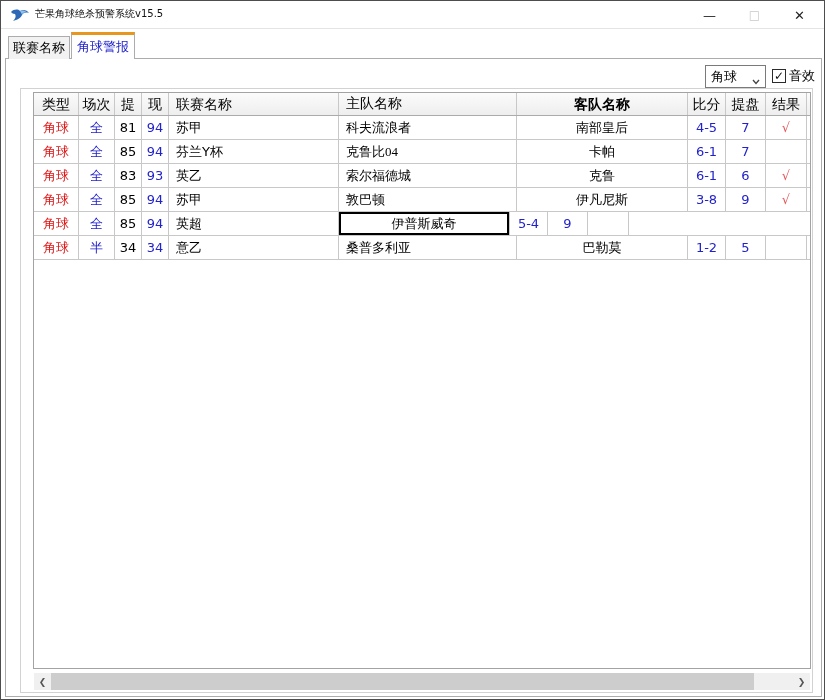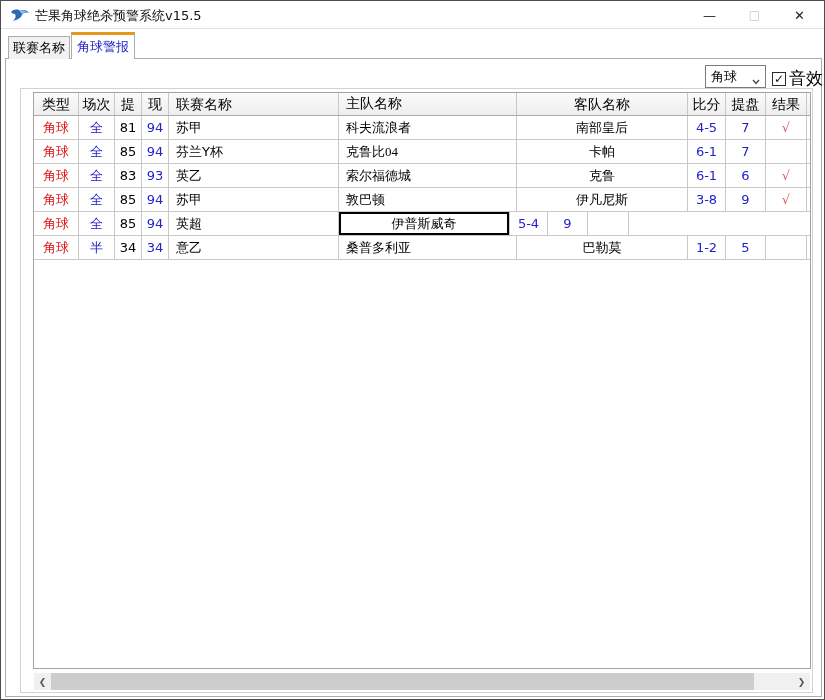--- a/index.html
+++ b/index.html
@@ -7,58 +7,58 @@
     --grid-line:#C8C8C8;
   }
   *{box-sizing:border-box; margin:0; padding:0;}
   html,body{width:825px;height:700px;overflow:hidden;}
   body{font-family:"DejaVu Sans","Liberation Sans",sans-serif; font-size:13px; color:#000; background:#fff;}
   .window{position:absolute; left:0; top:0; width:825px; height:700px; border:1px solid #4D4D4D; background:#fff;}
 
   
   .titlebar{position:absolute; left:0; top:0; width:823px; height:28px; background:#fff; border-bottom:1px solid #E4E4E4;}
   .app-icon{position:absolute; left:9px; top:7px; width:20px; height:14px;}
-  .title{position:absolute; left:34px; top:6px; font-size:13px; color:#111; white-space:nowrap;}
+  .title{position:absolute; left:34px; top:6px; font-size:10px; color:#111; white-space:nowrap;}
   .winbtns{position:absolute; right:2px; top:0; height:28px; display:flex;}
   .winbtn{width:45px; height:28px; display:flex; align-items:center; justify-content:center; font-size:13px; color:#222; cursor:pointer;}
   .winbtn.maxbtn{color:#C9C9C9; font-size:12px;}
 
   
   .tabstrip{position:absolute; left:0; top:29px; width:823px; height:29px; background:#fff;}
   .tab{position:absolute; bottom:0; display:flex; align-items:center; justify-content:center; font-size:13px; background:#fff; cursor:pointer; white-space:nowrap;}
   .tab.inactive{left:7px; width:62px; height:23px; border:1px solid #ACACAC; border-bottom:none; background:#F2F2F2; color:#000; z-index:1;}
   .tab.active{left:70px; width:64px; height:27px; border:1px solid #ACACAC; border-bottom:none; border-top:3px solid var(--accent-tab); color:var(--text-blue); z-index:3;}
 
   
   .tabpage{position:absolute; left:4px; top:57px; width:817px; height:639px; background:#fff; border:1px solid #ACACAC; z-index:0;}
 
   
   .combo{position:absolute; left:704px; top:64px; width:61px; height:23px; border:1px solid #7A7A7A; background:#fff; z-index:4; display:flex; align-items:center; cursor:pointer;}
   .combo .val{padding-left:5px; font-size:13px;}
   .combo .chev{position:absolute; right:5px; top:8px; width:8px; height:8px;}
   .chkwrap{position:absolute; left:771px; top:66px; z-index:4; display:flex; align-items:center; cursor:pointer;}
   .chkbox{width:14px; height:14px; border:1px solid #2B2B2B; background:#fff; display:flex; align-items:center; justify-content:center; font-size:12px; font-weight:bold; color:#111; line-height:1;}
-  .chklabel{margin-left:3px; font-size:17px;}
+  .chklabel{margin-left:3px; font-size:13px;}
 
   
   .gridpanel{position:absolute; left:19px; top:87px; width:793px; height:605px; border:1px solid #D2D2D2; background:#fff; z-index:1;}
 
   
   .grid{position:absolute; left:32px; top:91px; width:778px; height:577px; border:1px solid #A3A3A3; background:#fff; z-index:2; overflow:hidden;}
   .thead{display:flex; height:23px; background:linear-gradient(#FBFBFB,#EEEEEE); border-bottom:1px solid #ABABAB;}
   .th{height:22px; line-height:22px; border-right:1px solid var(--grid-line); text-align:center; font-size:14px; overflow:hidden; white-space:nowrap;}
   .tr{display:flex; height:24px; border-bottom:1px solid var(--grid-line); background:#fff;}
   .td{height:23px; line-height:23px; border-right:1px solid var(--grid-line); text-align:center; font-size:13px; overflow:hidden; white-space:nowrap; cursor:default;}
 
   .col-type{width:45px;} .col-scope{width:36px;} .col-ti{width:27px;} .col-xian{width:27px;}
   .col-league{width:170px;} .col-home{width:178px;font-family:Liberation Serif, serif;} .col-away{width:171px;}
   .col-score{width:38px;} .col-tipan{width:40px;} .col-result{width:41px;}
 
   .th.col-league,.th.col-home,.td.col-league,.td.col-home{text-align:left; padding-left:7px;}
-  .th.col-away{font-weight:normal;}
+  .th.col-away{font-weight:bold;}
   .td.col-type{color:var(--text-red);}
   .td.col-scope,.td.col-xian,.td.col-score,.td.col-tipan{color:var(--text-blue);}
   .td.col-result{color:var(--check-red);}
   .td.selected{box-shadow:inset 0 0 0 2px #000;}
 
   
   .hscroll{position:absolute; left:33px; top:672px; width:776px; height:17px; background:#F0F0F0; z-index:3;}
   .sbtn{position:absolute; top:0; width:17px; height:17px; background:#F0F0F0; color:#555; display:flex; align-items:center; justify-content:center; font-size:9px; cursor:pointer;}
   .sbtn.left{left:0;} .sbtn.right{right:0;}
   .sthumb{position:absolute; left:17px; top:0; width:703px; height:17px; background:#CDCDCD; cursor:pointer;}

